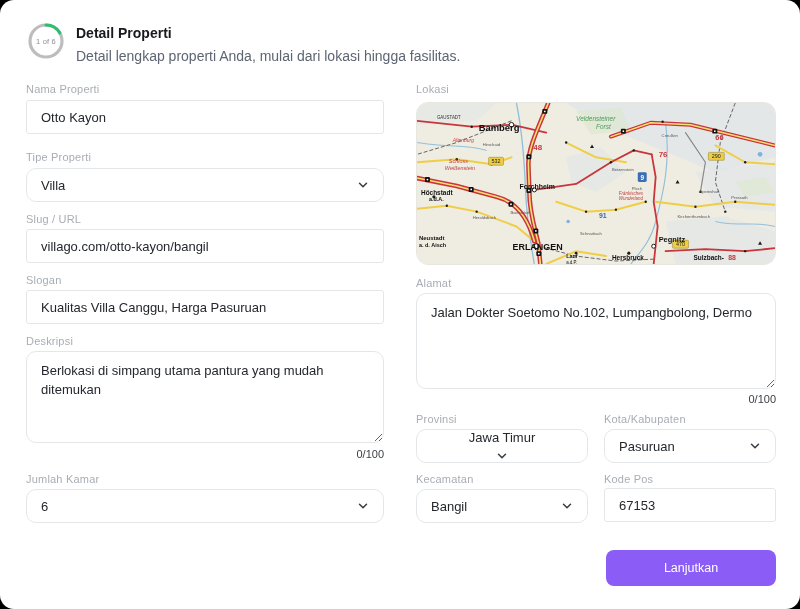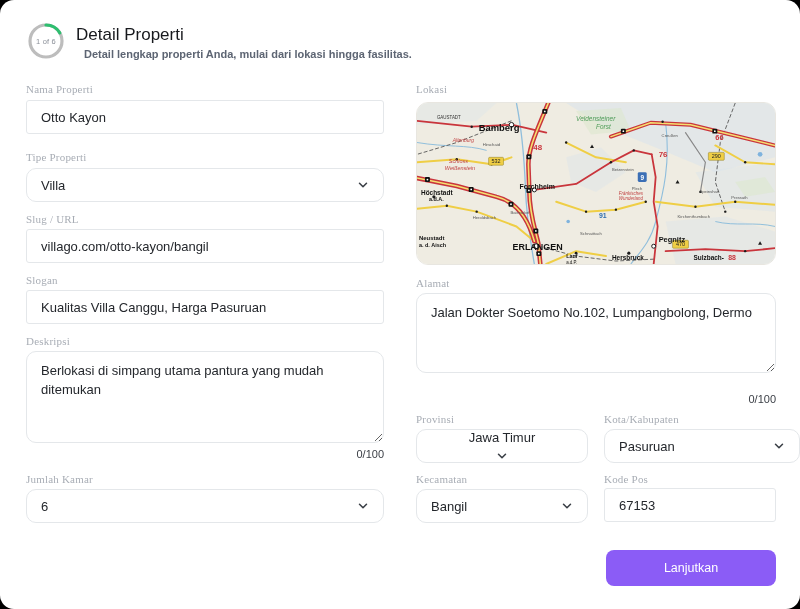--- a/index.html
+++ b/index.html
@@ -4,25 +4,25 @@
 <style>
   * { margin:0; padding:0; box-sizing:border-box; }
   html,body { width:800px; height:609px; background:#000; overflow:hidden;
     font-family:"Liberation Sans", sans-serif; }
   .card { position:absolute; inset:0; background:#fff; border-radius:14px; overflow:hidden;padding-left:48px; }
 
   
   .ring-wrap { position:absolute; left:26px; top:21px; width:40px; height:40px; }
   .ring-wrap .step-text { position:absolute; inset:0; display:flex; align-items:center; justify-content:center;
     font-size:7.5px; color:#8a8f98; letter-spacing:.2px; }
-  .page-title { position:absolute; left:76px; top:25px; font-size:17px; font-weight:400; color:#17191d; }
-  .page-subtitle { position:absolute; left:84px; top:48px; font-size:11px; color:#5d6573;font-weight:bold; }
+  .page-title { position:absolute; left:76px; top:25px; font-size:14px; font-weight:700; color:#17191d; }
+  .page-subtitle { position:absolute; left:76px; top:48px; font-size:14px; color:#5d6573; }
 
   
-  .flabel { position:absolute; font-size:11px; color:#A8ADB5; letter-spacing:.2px;font-family:Liberation Serif, serif; }
+  .flabel { position:absolute; font-size:11px; color:#A8ADB5; letter-spacing:.2px; }
   .tb { position:absolute; height:34px; width:358px; border:1px solid #E4E7EA; border-radius:3px;
     background:#fff; font-family:"Liberation Sans",sans-serif; font-size:13px; color:#24272C;
     padding:0 14px; outline:none; }
   .sel { position:absolute; height:34px; width:358px; border:1px solid #E4E7EA; border-radius:10px;
     background:#fff; display:flex; align-items:center; justify-content:space-between;
     padding:0 14px; font-size:13px; color:#24272C; cursor:pointer; }
   .ta { position:absolute; width:358px; border:1px solid #E4E7EA; border-radius:10px; background:#fff;
     font-family:"Liberation Sans",sans-serif; font-size:13px; color:#24272C; line-height:1.45;
     padding:10px 14px; outline:none; }
   .counter { position:absolute; font-size:11px; color:#3a3e45; text-align:right; }
@@ -255,33 +255,33 @@
         <text x="284" y="91">Speinshart</text>
         <text x="316" y="97">Pressath</text>
         <text x="262" y="116">Kirchenthumbach</text>
       </g>
       <text x="203" y="93" font-size="4.5" font-style="italic" fill="#C04040">Fränkisches</text>
       <text x="203" y="98.5" font-size="4.5" font-style="italic" fill="#C04040">Wunderland</text>
     </svg>
   </div>
 
   <div class="flabel" style="left:416px; top:277px;">Alamat</div>
-  <textarea class="ta" style="left: 416px; top: 293px; width: 360px; height: 80px;">Jalan Dokter Soetomo No.102, Lumpangbolong, Dermo</textarea>
+  <textarea class="ta" style="left: 416px; top: 293px; width: 360px; height: 96px;">Jalan Dokter Soetomo No.102, Lumpangbolong, Dermo</textarea>
   <div class="counter" style="left:416px; top:393px; width:360px;">0/100</div>
 
   <div class="flabel" style="left:416px; top:413px;">Provinsi</div>
   <div class="sel" style="left:416px; top:429px; width:172px;flex-direction:column;">
     <span>Jawa Timur</span>
     <svg class="chev" width="12" height="12" viewBox="0 0 12 12">
         <path d="M2.5 4.2 L6 7.8 L9.5 4.2" stroke="#3a3f46" stroke-width="1.5" fill="none" stroke-linecap="round" stroke-linejoin="round"></path>
       </svg>
   </div>
 
   <div class="flabel" style="left:604px; top:413px;">Kota/Kabupaten</div>
-  <div class="sel" style="left:604px; top:429px; width:196px;gap:40px;">
+  <div class="sel" style="left:604px; top:429px; width:172px;gap:40px;">
     <span>Pasuruan</span>
     <svg class="chev" width="12" height="12" viewBox="0 0 12 12">
         <path d="M2.5 4.2 L6 7.8 L9.5 4.2" stroke="#3a3f46" stroke-width="1.5" fill="none" stroke-linecap="round" stroke-linejoin="round"></path>
       </svg>
   </div>
 
   <div class="flabel" style="left:416px; top:473px;">Kecamatan</div>
   <div class="sel" style="left:416px; top:489px; width:172px;">
     <span>Bangil</span>
     <svg class="chev" width="12" height="12" viewBox="0 0 12 12">

